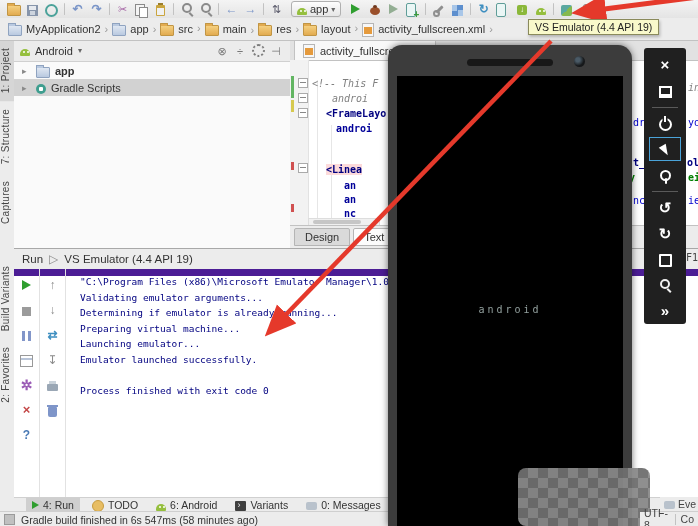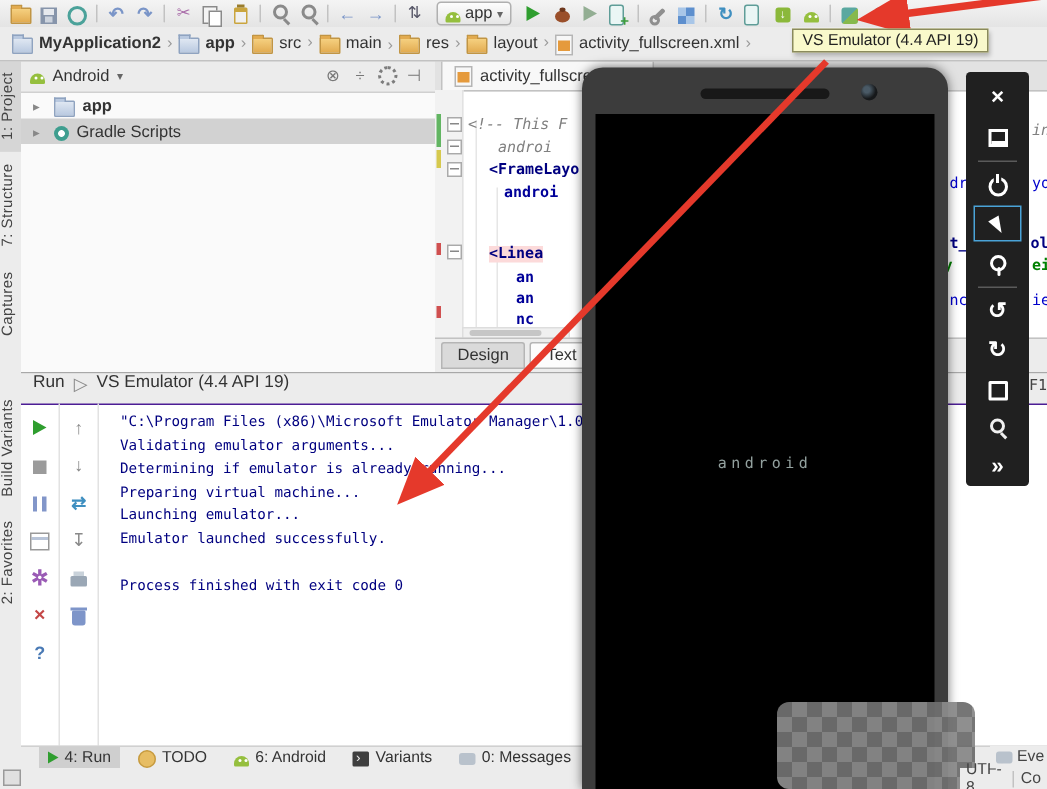--- a/index.html
+++ b/index.html
@@ -82,21 +82,21 @@
   .tbi{width:19px;height:16px;display:flex;align-items:center;justify-content:center;border-radius:2px}
   .tbi.is-sep{width:1px;height:12px;background:#c2c2c2;margin:0 3px}
   #app-selector{display:flex;align-items:center;gap:3px;border:1px solid #b0b0b0;border-radius:3px;
     background:linear-gradient(#fdfdfd,#e6e6e6);height:14px;padding:0 5px;margin:0 4px}
   .caret{font-size:8px;color:#666}
 
   
   #breadcrumb{position:absolute;left:0;top:18px;right:0;height:22px;background:#ececec;
     border-bottom:1px solid #c2c2c2;display:flex;align-items:center;padding-left:6px;z-index:2}
   .crumb{display:flex;align-items:center;gap:4px;padding:0 2px}
-  .crumb.b .crumb-label{font-weight:bold}
+  .crumb.b .crumb-label{font-weight:normal}
   .crumb-sep{color:#9a9a9a;margin:0 2px;font-size:11px}
 
   
   #stripe{position:absolute;left:0;top:40px;width:14px;bottom:15px;background:#ececec;
     border-right:1px solid #c9c9c9;display:flex;flex-direction:column;align-items:center;z-index:1}
   .stripe-item{writing-mode:vertical-rl;transform:rotate(180deg);font-size:10px;color:#444;
     padding:8px 0;width:14px;text-align:center;letter-spacing:.3px}
   .stripe-item.active{background:#d6d6d6}
   .stripe-item.gap{margin-top:26px}
   #stripe-bottom-btn{position:absolute;left:2px;bottom:2px;width:10px;height:9px;border:1px solid #9a9a9a;background:#e0e0e0}
@@ -137,21 +137,21 @@
   .c-comment{color:#808080;font-style:italic}
   .c-tag{color:#000080;font-weight:bold}
   .c-attr{color:#000099;font-weight:bold}
   .c-blue{color:#0000cc}
   .c-green{color:#008000;font-weight:bold}
   .c-plain{color:#444}
   .c-hl{background:#fcdada}
 
   
   #run{position:absolute;left:14px;top:248px;width:684px;height:249px;background:#fff;border-top:1px solid #a8a8a8;z-index:1}
-  #run-header{height:20px;background:#ececec;border-bottom:1px solid #4c1d95;display:flex;align-items:flex-start;gap:6px;padding-left:8px;font-size:11.5px}
+  #run-header{height:20px;background:#ececec;border-bottom:7px solid #4c1d95;display:flex;align-items:center;gap:6px;padding-left:8px;font-size:11.5px}
   #run-cols{position:absolute;left:0;top:20px;bottom:0;width:52px;display:flex}
   .run-col{width:26px;display:flex;flex-direction:column;align-items:center;padding-top:8px;gap:9px;border-right:1px solid #e2e2e2}
   .rci{width:16px;height:16px;display:flex;align-items:center;justify-content:center}
   #console{position:absolute;left:52px;top:20px;right:0;bottom:0;padding:7px 0 0 14px;
     font-family:"DejaVu Sans Mono",monospace;font-size:9.5px;color:#000080;overflow:hidden}
   .cline{height:15.5px;white-space:pre}
 
   
   #bottom-bar{position:absolute;left:14px;right:0;top:497px;height:14px;background:#ececec;
     border-top:1px solid #d0d0d0;display:flex;align-items:center;gap:6px;padding-left:12px;z-index:1}
@@ -637,20 +637,24 @@
         <span class="btab-label">Variants</span>
       </span>
 
       <span class="btab">
         <span class="ic ic-msg"></span>
         <span class="btab-label">0: Messages</span>
       </span>
 
   </div>
 
+  <div id="status">
+    <span id="status-msg-icon"></span>
+    <span>Gradle build finished in 6s 547ms (58 minutes ago)</span>
+  </div>
   <div id="status-right">
     <span>UTF-8</span>
     <span class="vdiv"></span>
     <span>Co</span>
   </div>
   <div id="eve">
     <span class="ic ic-msg"></span>
     <span>Eve</span>
   </div>
 

